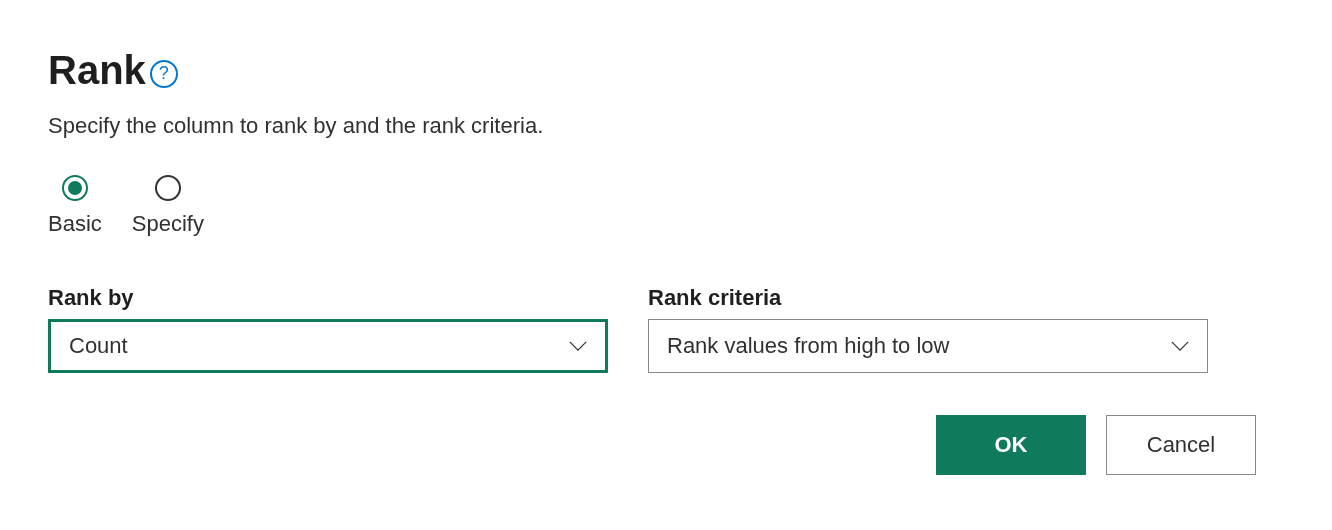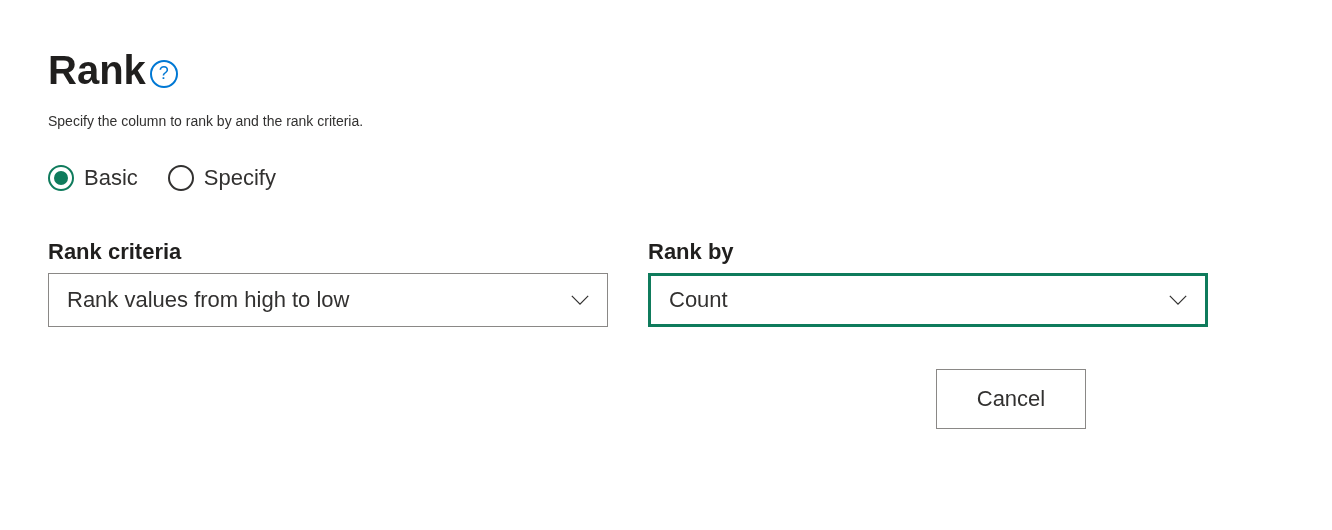--- a/index.html
+++ b/index.html
@@ -33,34 +33,35 @@
       display: flex;
       align-items: center;
       justify-content: center;
       color: #0078d4;
       font-size: 18px;
       font-weight: 400;
       cursor: pointer;
       margin-top: 6px;
     }
     .description {
-      font-size: 14px;
+      font-size: 22px;
       color: #323130;
       margin-bottom: 36px;
     }
     .radio-group {
       display: flex;
       gap: 30px;
       margin-bottom: 48px;
     }
     .radio-option {
       display: flex;
       align-items: center;
       gap: 10px;
       cursor: pointer;
+      flex-direction: column;
     }
     .radio-circle {
       width: 26px;
       height: 26px;
       border-radius: 50%;
       border: 2px solid #323130;
       display: flex;
       align-items: center;
       justify-content: center;
       flex-shrink: 0;
@@ -167,39 +168,40 @@
     <span class="radio-circle selected"></span>
     <span class="radio-label">Basic</span>
   </div>
   <div class="radio-option">
     <span class="radio-circle"></span>
     <span class="radio-label">Specify</span>
   </div>
 </div>
 
 <div class="fields-row">
+  <div class="field">
+    <label class="field-label">Rank by</label>
+    <div class="select focused">
+      <span>Count</span>
+      <span class="chevron">
+        <svg viewBox="0 0 22 14" fill="none" stroke="#323130" stroke-width="1.5">
+          <path d="M1 2 L11 12 L21 2"></path>
+        </svg>
+      </span>
+    </div>
+  </div>
   <div class="field">
     <label class="field-label">Rank criteria</label>
     <div class="select">
       <span>Rank values from high to low</span>
       <span class="chevron">
         <svg viewBox="0 0 22 14" fill="none" stroke="#323130" stroke-width="1.5">
           <path d="M1 2 L11 12 L21 2"></path>
         </svg>
       </span>
     </div>
   </div>
-  <div class="field">
-    <label class="field-label">Rank by</label>
-    <div class="select focused">
-      <span>Count</span>
-      <span class="chevron">
-        <svg viewBox="0 0 22 14" fill="none" stroke="#323130" stroke-width="1.5">
-          <path d="M1 2 L11 12 L21 2"></path>
-        </svg>
-      </span>
-    </div>
-  </div>
 </div>
 
 <div class="button-row">
+  <button class="btn btn-primary">OK</button>
   <button class="btn btn-secondary">Cancel</button>
 </div>
 
 </body></html>

